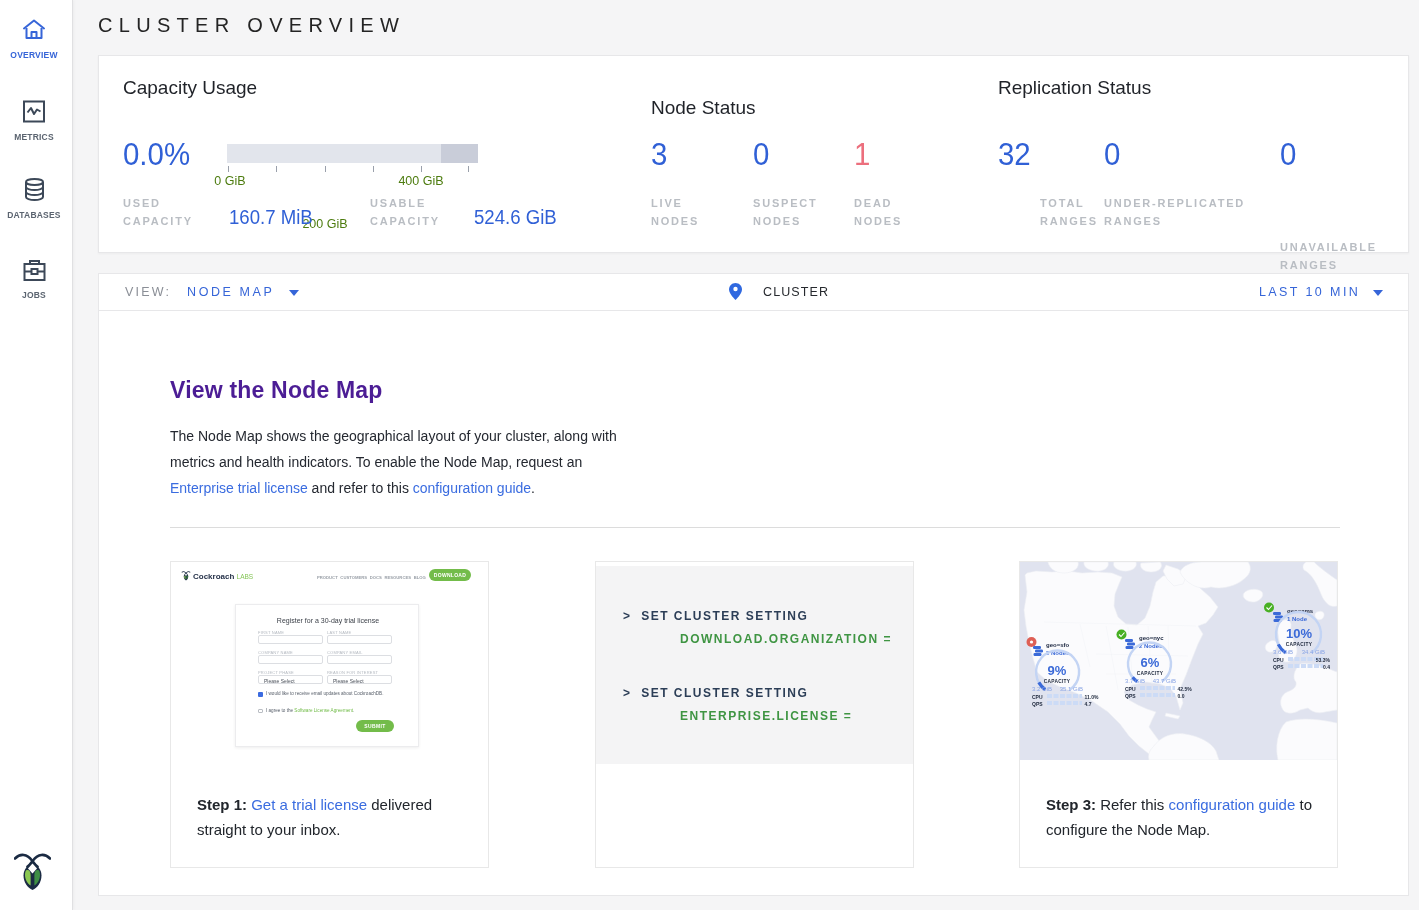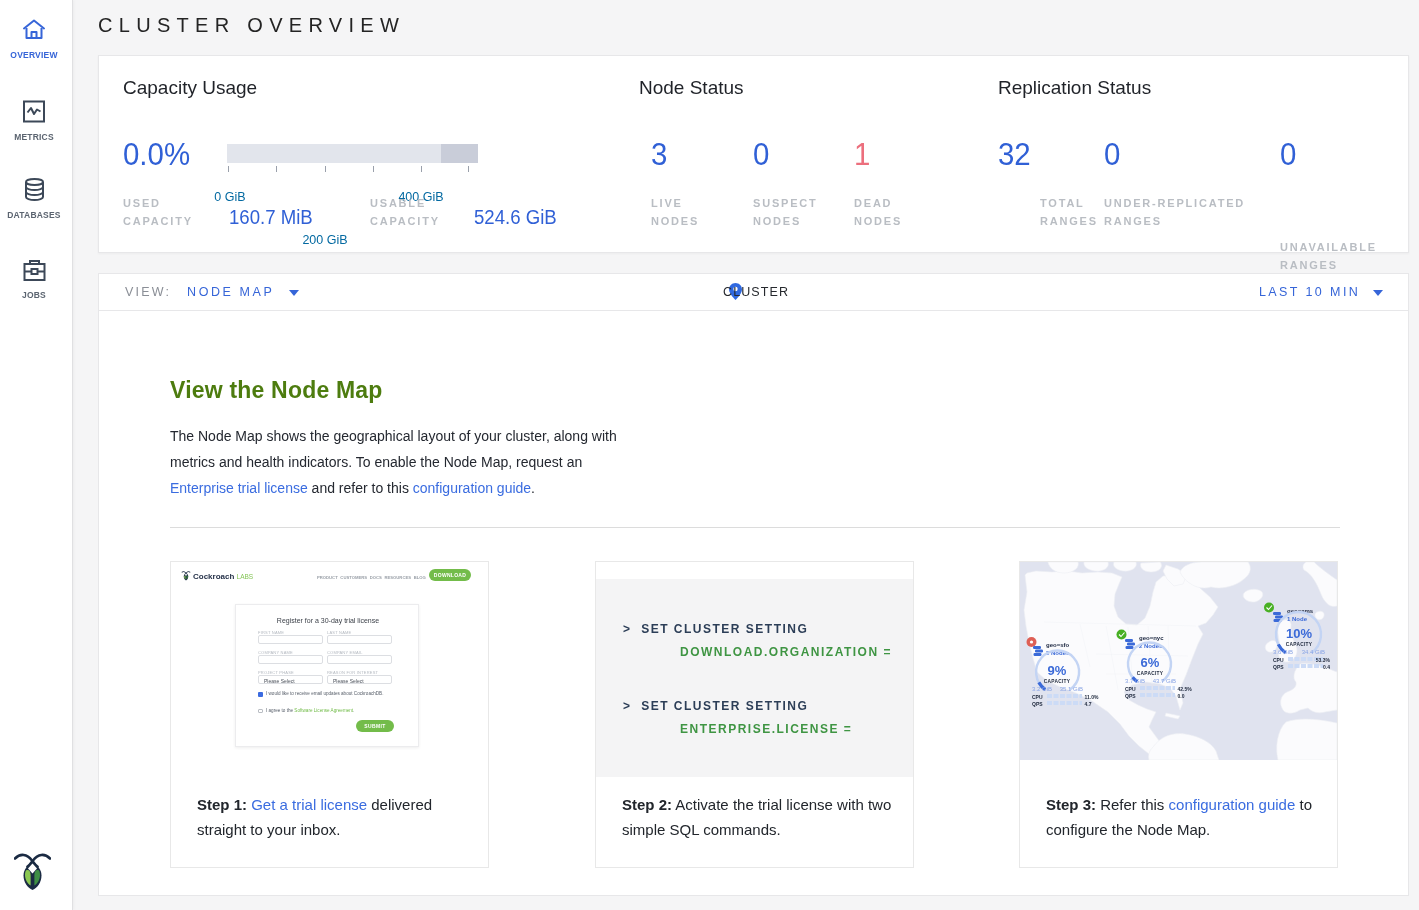--- a/index.html
+++ b/index.html
@@ -17,34 +17,34 @@
 #summary { position:absolute; left:98px; top:55px; width:1311px; height:198px; background:#fff; border:1px solid #e7e7e9; box-shadow:0 1px 2px rgba(0,0,0,.04); }
 .sumhead { position:absolute; top:21px; font-size:19px; color:#1f2228; }
 .bignum { position:absolute; top:82px; font-size:32px; color:#3060d6; line-height:1; transform:scaleX(0.92); transform-origin:0 0; }
 .bignum.red { color:#ec6f7d; }
 .sumlabel { position:absolute; top:138px; font-size:11px; line-height:18px; letter-spacing:1.8px; color:#b9bdc3; font-weight:bold; }
 .midnum { position:absolute; top:150px; font-size:20px; color:#3060d6; transform:scaleX(0.93); transform-origin:0 0; }
 
 #capbar { position:absolute; left:128px; top:88px; width:251px; height:19px; background:#e2e5ec; }
 #capbar .dark { position:absolute; right:0; top:0; width:37px; height:19px; background:#c9cdd9; }
 .tick { position:absolute; top:110px; width:1px; height:6px; background:#9aa0ab; }
-.ticklabel { position:absolute; top:134px; font-size:12.5px; color:#0369a1; transform:translateX(-50%); white-space:nowrap; }
+.ticklabel { position:absolute; top:118px; font-size:12.5px; color:#4d7c0f; transform:translateX(-50%); white-space:nowrap; }
 
 #viewbar { position:absolute; left:98px; top:273px; width:1311px; height:38px; background:#fff; border:1px solid #e7e7e9;padding-left:22px; }
 
 #content { position:absolute; left:98px; top:311px; width:1311px; height:585px; background:#fff; border:1px solid #e7e7e9; border-top:none; }
-#content h2 { position:absolute; left:71px; top:66px; font-size:23px; font-weight:bold; color:#4d7c0f; letter-spacing:0.2px; }
+#content h2 { position:absolute; left:71px; top:66px; font-size:23px; font-weight:bold; color:#4c1d95; letter-spacing:0.2px; }
 #nodemappara { position:absolute; left:71px; top:112px; width:470px; font-size:14px; line-height:26px; color:#242830; }
 a.bluelink { color:#3a6ce0; text-decoration:none; }
 #trialbtn { position:absolute; left:929px; top:72px; width:311px; height:39px; border:1px solid #d5d8e0; border-radius:4px; background:#fff; color:#3a66d8; font-size:14px; letter-spacing:0.7px; text-align:center; line-height:37px; }
 #sep { position:absolute; left:71px; top:216px; width:1170px; border-top:1px solid #dcdcdc; }
 .card { position:absolute; top:250px; width:319px; height:307px; background:#fff; border:1px solid #e8e8e8; }
 .steptext { position:absolute; left:26px; top:230px; width:274px; font-size:15px; line-height:25px; color:#22262c; }
 
-#code2 { position:absolute; left:0; top:17px; width:317px; height:198px; background:#f4f4f5; }
+#code2 { position:absolute; left:0; top:4px; width:317px; height:198px; background:#f4f4f5; }
 .codeline { position:absolute; font-size:12px; font-weight:bold; letter-spacing:1.5px; color:#2c3e57; white-space:nowrap; }
 .codeline .grn, .codeline.grn { color:#3f9543; }
 
 #minisite { position:absolute; left:0; top:0; width:317px; height:200px; }
 .minilabel { position:absolute; font-size:4px; color:#b4b9c0; letter-spacing:0.2px; }
 .miniinput { position:absolute; width:65px; height:9px; border:1px solid #dcdee2; border-radius:2px; background:#fff; }
 .minisel { position:absolute; left:5px; top:1.5px; font-size:5px; color:#4a505a; }
 </style>
 </head>
 <body>
@@ -108,21 +108,21 @@
   <div class="tick" style="left:322px;"></div>
   <div class="tick" style="left:369px;"></div>
   <div class="ticklabel" style="left:131px;">0 GiB</div>
   <div class="ticklabel" style="left:226px;margin-top:43px;">200 GiB</div>
   <div class="ticklabel" style="left:322px;">400 GiB</div>
   <div class="sumlabel" style="left:24px;">USED<br>CAPACITY</div>
   <div class="midnum" style="left:130px;">160.7 MiB</div>
   <div class="sumlabel" style="left:271px;">USABLE<br>CAPACITY</div>
   <div class="midnum" style="left:375px;">524.6 GiB</div>
 
-  <div class="sumhead" style="left:540px;">Node Status</div>
+  <div class="sumhead" style="left:552px;margin-top:20px;">Node Status</div>
   <div class="bignum" style="left:552px;">3</div>
   <div class="bignum" style="left:654px;">0</div>
   <div class="bignum red" style="left:755px;">1</div>
   <div class="sumlabel" style="left:552px;">LIVE<br>NODES</div>
   <div class="sumlabel" style="left:654px;">SUSPECT<br>NODES</div>
   <div class="sumlabel" style="left:755px;">DEAD<br>NODES</div>
 
   <div class="sumhead" style="left:899px;">Replication Status</div>
   <div class="bignum" style="left:899px;">32</div>
   <div class="bignum" style="left:1005px;">0</div>
@@ -133,21 +133,21 @@
 </div>
 
 <div id="viewbar">
   <span class="abs" style="left:26px;top:11px;font-size:12.5px;letter-spacing:2.2px;color:#8a8e96;">VIEW:</span>
   <span class="abs" style="left:88px;top:11px;font-size:12.5px;letter-spacing:2.6px;color:#3665d8;">NODE MAP</span>
   <span class="abs" style="left:190px;top:16px;width:0;height:0;border-left:5.5px solid transparent;border-right:5.5px solid transparent;border-top:6px solid #3665d8;"></span>
   <svg class="abs" style="left:630px;top:9px;" width="13" height="17" viewBox="0 0 13 17">
     <path d="M6.5 0 C10.1 0 13 2.9 13 6.5 C13 11 6.5 17 6.5 17 C6.5 17 0 11 0 6.5 C0 2.9 2.9 0 6.5 0 Z" fill="#3069e0"></path>
     <circle cx="6.5" cy="6" r="2.2" fill="#fff"></circle>
   </svg>
-  <span class="abs" style="left:624px;top:11px;font-size:12.5px;letter-spacing:1.1px;color:#26292e;">CLUSTER</span>
+  <span class="abs" style="left:664px;top:11px;font-size:12.5px;letter-spacing:1.1px;color:#26292e;">CLUSTER</span>
   <span class="abs" style="left:1160px;top:11px;font-size:12.5px;letter-spacing:2.4px;color:#3665d8;">LAST 10 MIN</span>
   <span class="abs" style="left:1274px;top:16px;width:0;height:0;border-left:5.5px solid transparent;border-right:5.5px solid transparent;border-top:6px solid #3665d8;"></span>
 </div>
 
 <div id="content">
   <h2>View the Node Map</h2>
   <div id="nodemappara">The Node Map shows the geographical layout of your cluster, along with metrics and health indicators. To enable the Node Map, request an <a class="bluelink" href="#">Enterprise trial license</a> and refer to this <a class="bluelink" href="#">configuration guide</a>.</div>
   <div id="sep"></div>
 
   <div class="card" style="left:71px;">
@@ -192,21 +192,20 @@
     <div class="steptext"><b>Step 1:</b> <a class="bluelink" href="#">Get a trial license</a> delivered straight to your inbox.</div>
   </div>
 
   <div class="card" style="left:496px;">
     <div id="code2">
       <div class="codeline" style="left:27px;top:43px;">&gt;&nbsp; SET CLUSTER SETTING</div>
       <div class="codeline grn" style="left:84px;top:66px;">DOWNLOAD.ORGANIZATION =</div>
       <div class="codeline" style="left:27px;top:120px;">&gt;&nbsp; SET CLUSTER SETTING</div>
       <div class="codeline grn" style="left:84px;top:143px;">ENTERPRISE.LICENSE =</div>
     </div>
-    <div class="steptext"><b>Step 2:</b> Activate the trial license with two simple SQL commands.</div>
   </div>
 
   <div class="card" style="left:920px;">
     <div id="mapwrap">
     <svg width="317" height="198" viewBox="0 0 317 198" style="display:block;filter:blur(0.3px);">
       <rect x="0" y="0" width="317" height="198" fill="#e0e3ef"></rect>
       <g fill="#fbfbfd" stroke="#eceef4" stroke-width="0.6">
 
         <path d="M5,13 L7,30 L4,48 L6,64 L9,80 L13,96 L17,110 L26,118 L40,125 L56,131 L72,139
           L88,150 L100,162 L109,174 L119,184 L129,192 L137,197 L144,198 L152,194

